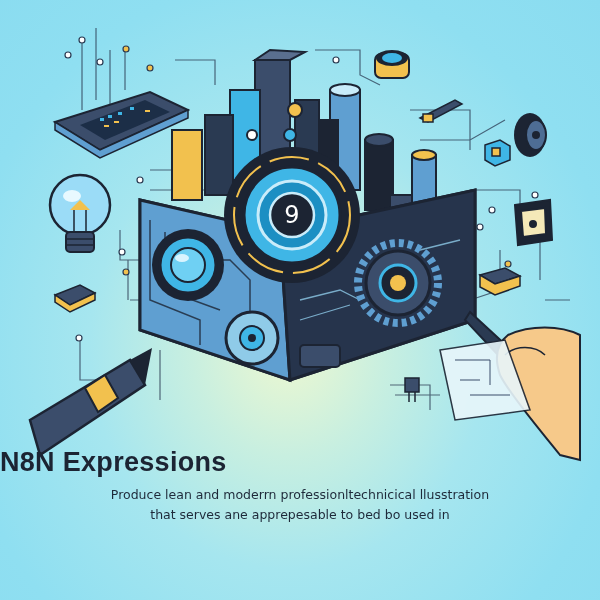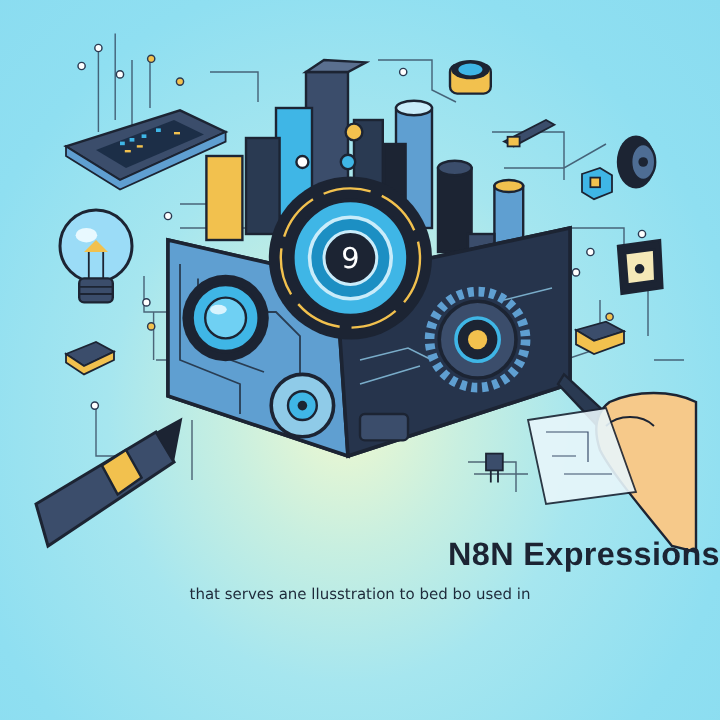--- a/index.html
+++ b/index.html
@@ -4,21 +4,21 @@
 <style>
   html, body { margin: 0; padding: 0; }
   body { width: 600px; height: 600px; overflow: hidden; font-family: "DejaVu Sans", sans-serif; }
   .canvas {
     position: relative; width: 600px; height: 600px;
     background: radial-gradient(ellipse at 48% 58%, #eef8d0 0%, #c8efe0 22%, #a6e6ef 45%, #8fdff1 75%, #8adcf0 100%);
     overflow: hidden;
   }
   .art { position: absolute; left: 0; top: 0; width: 600px; height: 600px; }
   .title {
-    position: absolute; left: 0; width: 600px; top: 447px; text-align: right;
+    position: absolute; left: 0; width: 600px; top: 447px; text-align: left;
     font-family: "Liberation Sans", sans-serif; font-weight: bold; font-size: 27px;
     color: #1c2433; letter-spacing: 0.3px;
   }
   .desc {
     position: absolute; left: 60px; width: 480px; top: 485px; text-align: center;
     font-family: "DejaVu Sans", sans-serif; font-size: 12.5px; line-height: 20px; color: #1e2a3a;
   }
   .desc div { white-space: nowrap; }
 </style>
 </head>
@@ -196,19 +196,20 @@
     </g>
 
     <g stroke="#1c2433" stroke-width="1.5">
       <rect x="405" y="378" width="14" height="14" fill="#3b4d6b"></rect>
       <path d="M409 392 V402 M415 392 V402"></path>
     </g>
   </svg>
 
   <div class="title">N8N Expressions</div>
   <div class="desc">
-    <div>that serves ane llusstration to bed bo used  in</div>
+    <div>Produce lean and moderrn professionltechnicical llusstration</div>
+    <div>that serves ane apprepesable to bed bo used  in</div>
   </div>
 </div>
 
 <svg width="0" height="0" style="position:absolute">
   <text x="292" y="224" font-family="DejaVu Sans, sans-serif" font-size="24" fill="#ffffff" text-anchor="middle"></text>
 </svg>
 
 </body></html>

